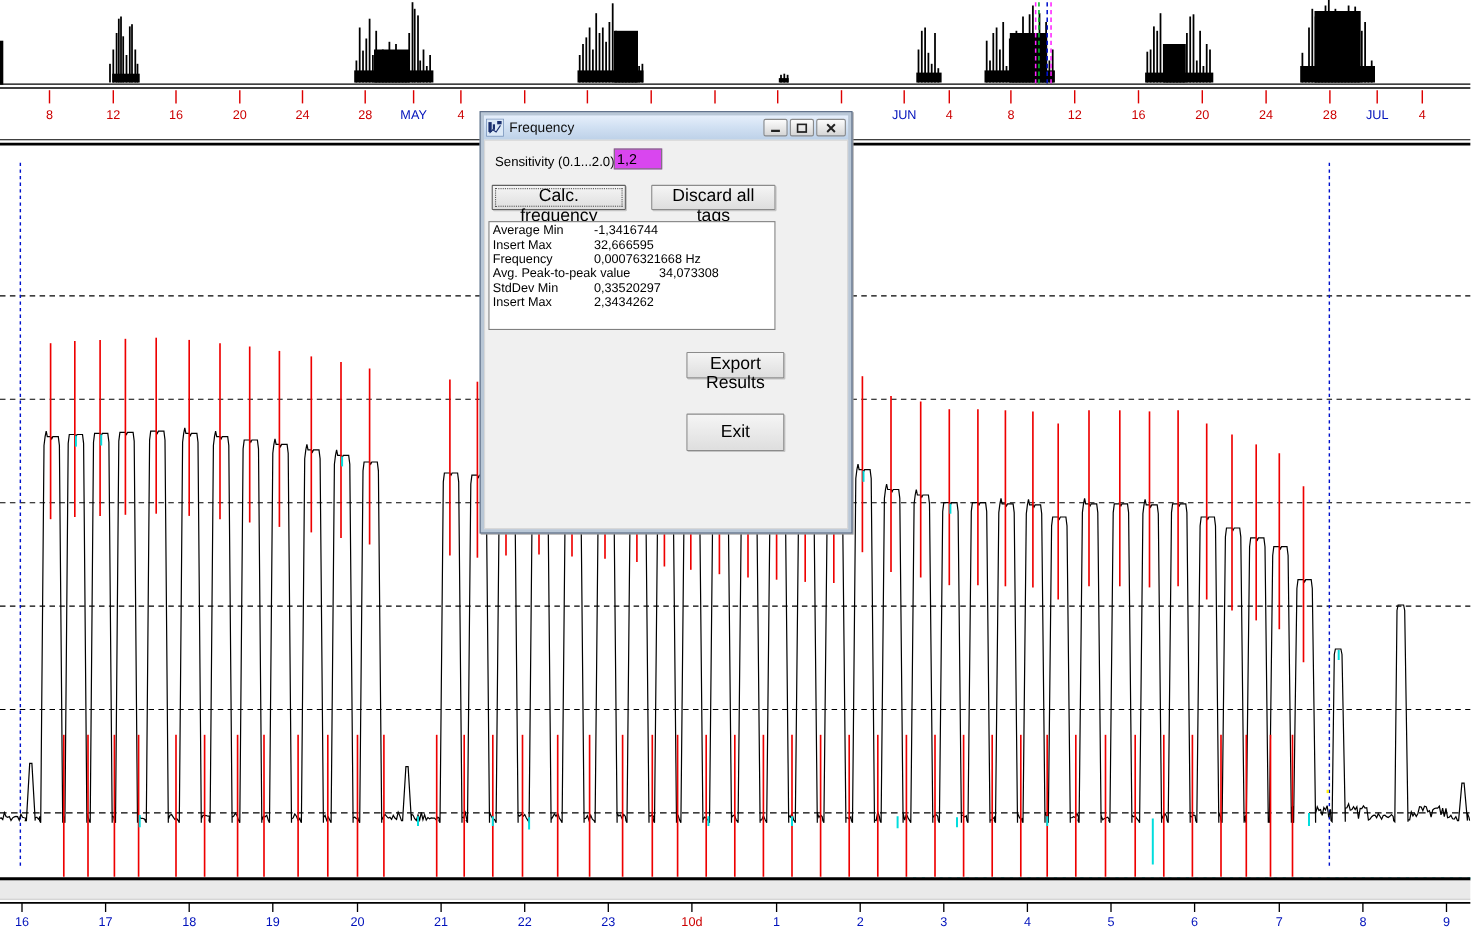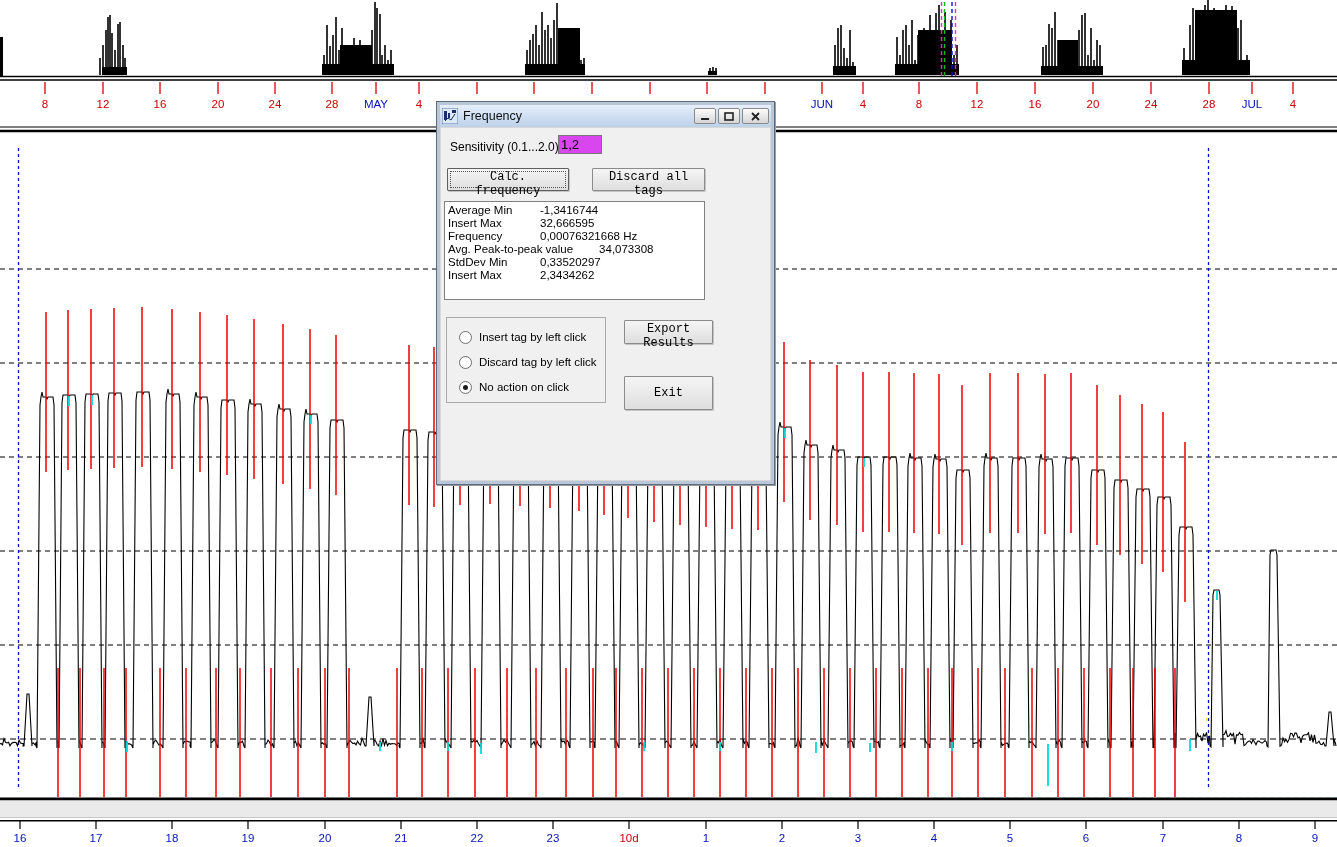--- a/index.html
+++ b/index.html
@@ -18,22 +18,22 @@
   .title-text{font-size:12.5px;color:#101010;flex:1;}
   .capbtn{width:22px;height:16px;margin-left:2px;border:1px solid #8a8a8a;border-radius:2px;
           background:linear-gradient(180deg,#fcfcfc,#d6d6d6);display:flex;align-items:center;
           justify-content:center;padding:0;}
   .capbtn.close{width:27px;margin-right:2px;}
   .client{position:relative;flex:1;background:#f0f0f0;border:1px solid #d8d8d8;}
   .lbl{position:absolute;font-size:12px;color:#000;}
   .txtinput{position:absolute;left:117px;top:7px;width:38px;height:17px;border:1px solid #777;
             background:#d946ef;font-family:"Liberation Sans",sans-serif;font-size:13px;padding:0 2px;}
   .btn{position:absolute;background:linear-gradient(180deg,#f5f5f5,#dedede);
-       border:1px solid #8b8b8b;border-radius:1px;font-family:Liberation Mono, monospace;
-       font-size:12px;color:#000;box-shadow:1px 1px 0 #c4c4c4;}
+       border:1px solid #8b8b8b;border-radius:1px;font-family:Liberation Sans, sans-serif;
+       font-size:16px;color:#000;box-shadow:1px 1px 0 #c4c4c4;}
   .btn.default{border:1px solid #5f5f5f;outline:1px dotted #555;outline-offset:-4px;}
   .results{position:absolute;left:3px;top:73px;width:261px;height:99px;background:#fff;
            border:1px solid #808080;font-size:11.5px;overflow:hidden;padding:2px 0 0 3px;
            box-sizing:border-box;}
   .rrow{line-height:13px;white-space:nowrap;}
   .rlbl{display:inline-block;min-width:92px;}
   .rrow:nth-child(4) .rval{margin-left:26px;}
   .groupbox{position:absolute;left:5px;top:189px;width:160px;height:86px;
             border:1px solid #aaa;background:#f0f0f0;padding:9px 0 0 12px;box-sizing:border-box;}
   .radiorow{display:flex;align-items:center;height:20px;margin-bottom:5px;cursor:default;}
@@ -431,34 +431,18 @@
         <button class="btn default" style="left:6px;top:40px;width:122px;height:23px;">Calc. frequency</button>
         <button class="btn" style="left:151px;top:40px;width:113px;height:23px;">Discard all tags</button>
         <div class="results" id="results-box">
             <div class="rrow"><span class="rlbl">Average Min</span><span class="rval">-1,3416744</span></div>
             <div class="rrow"><span class="rlbl">Insert Max</span><span class="rval">32,666595</span></div>
             <div class="rrow"><span class="rlbl">Frequency</span><span class="rval">0,00076321668 Hz</span></div>
             <div class="rrow"><span class="rlbl">Avg. Peak-to-peak value</span><span class="rval">34,073308</span></div>
             <div class="rrow"><span class="rlbl">StdDev Min</span><span class="rval">0,33520297</span></div>
             <div class="rrow"><span class="rlbl">Insert Max</span><span class="rval">2,3434262</span></div>
           </div>
-        <div class="groupbox" id="radio-group">
-            <div class="radiorow">
-              <span class="radio"></span>
-              <span class="rtext">Insert tag by left click</span>
-            </div>
-            <div class="radiorow">
-              <span class="radio"></span>
-              <span class="rtext">Discard tag by left click</span>
-            </div>
-            <div class="radiorow sel">
-              <span class="radio">
-                <span class="dot"></span>
-              </span>
-              <span class="rtext">No action on click</span>
-            </div>
-          </div>
         <button class="btn" style="left:183px;top:192px;width:89px;height:24px;">Export Results</button>
         <button class="btn" style="left:183px;top:248px;width:89px;height:34px;">Exit</button>
       </div>
     </div>
   </div>
 </div>
 
 </body></html>

